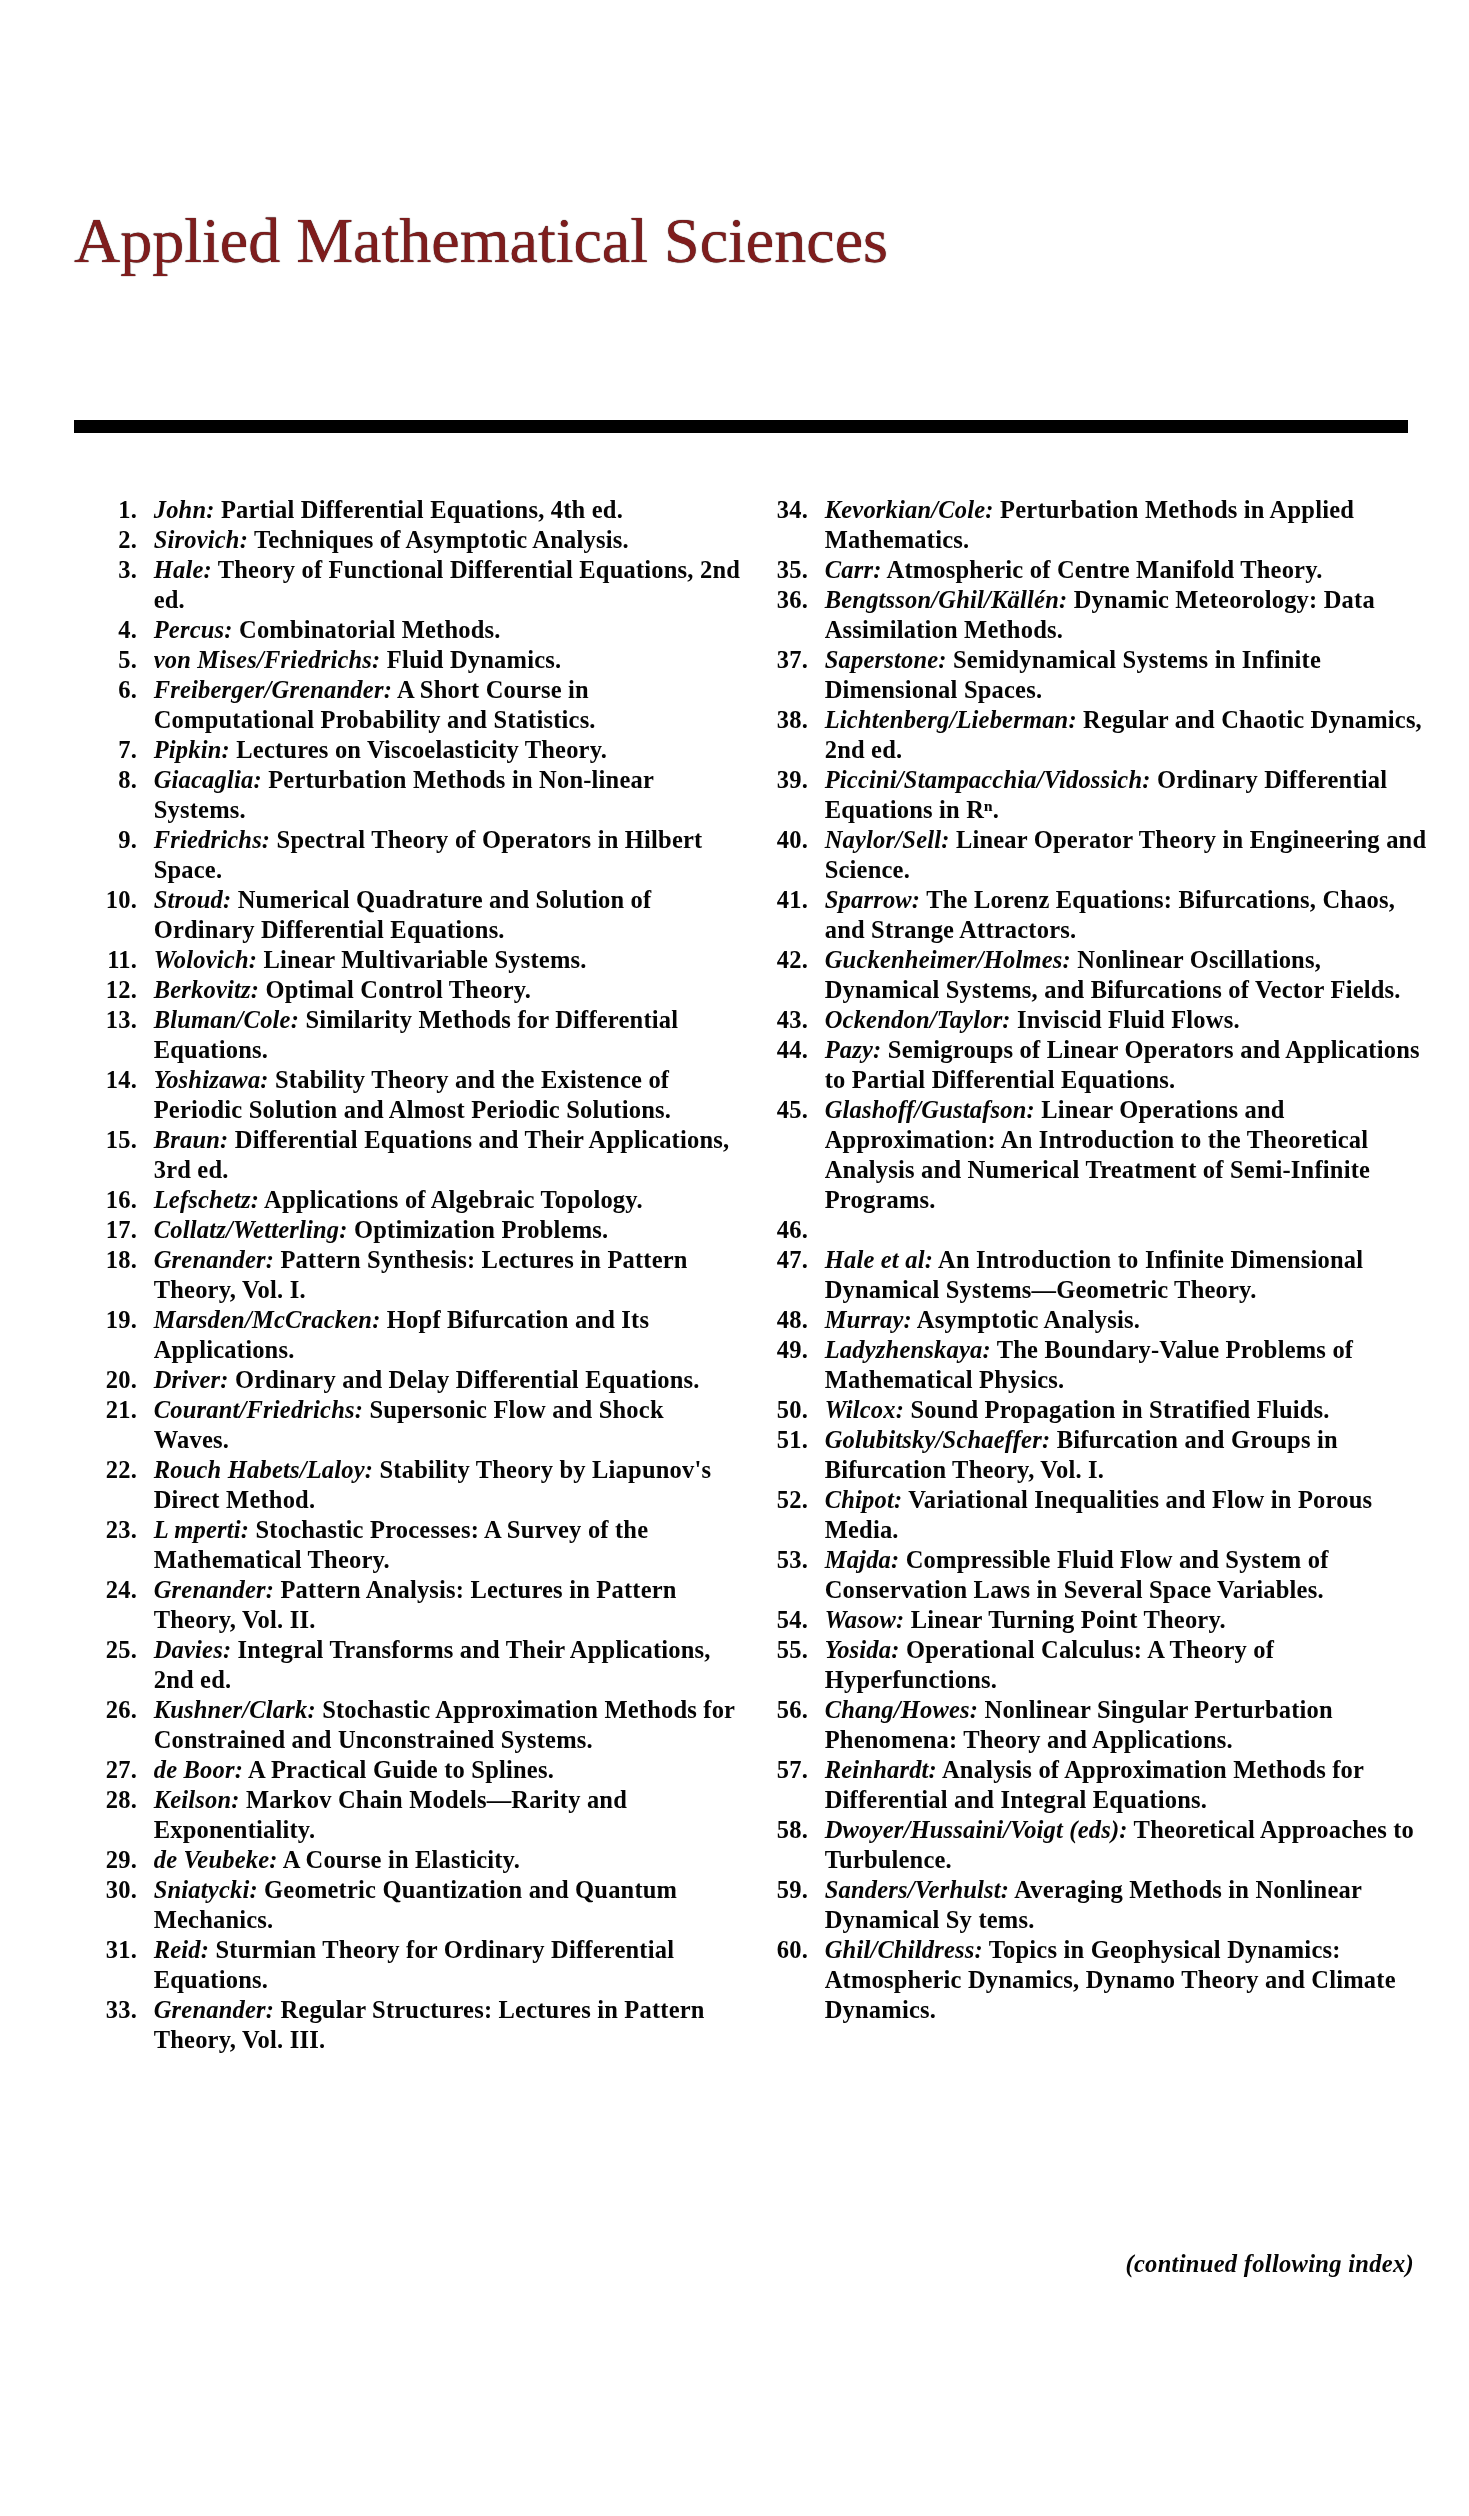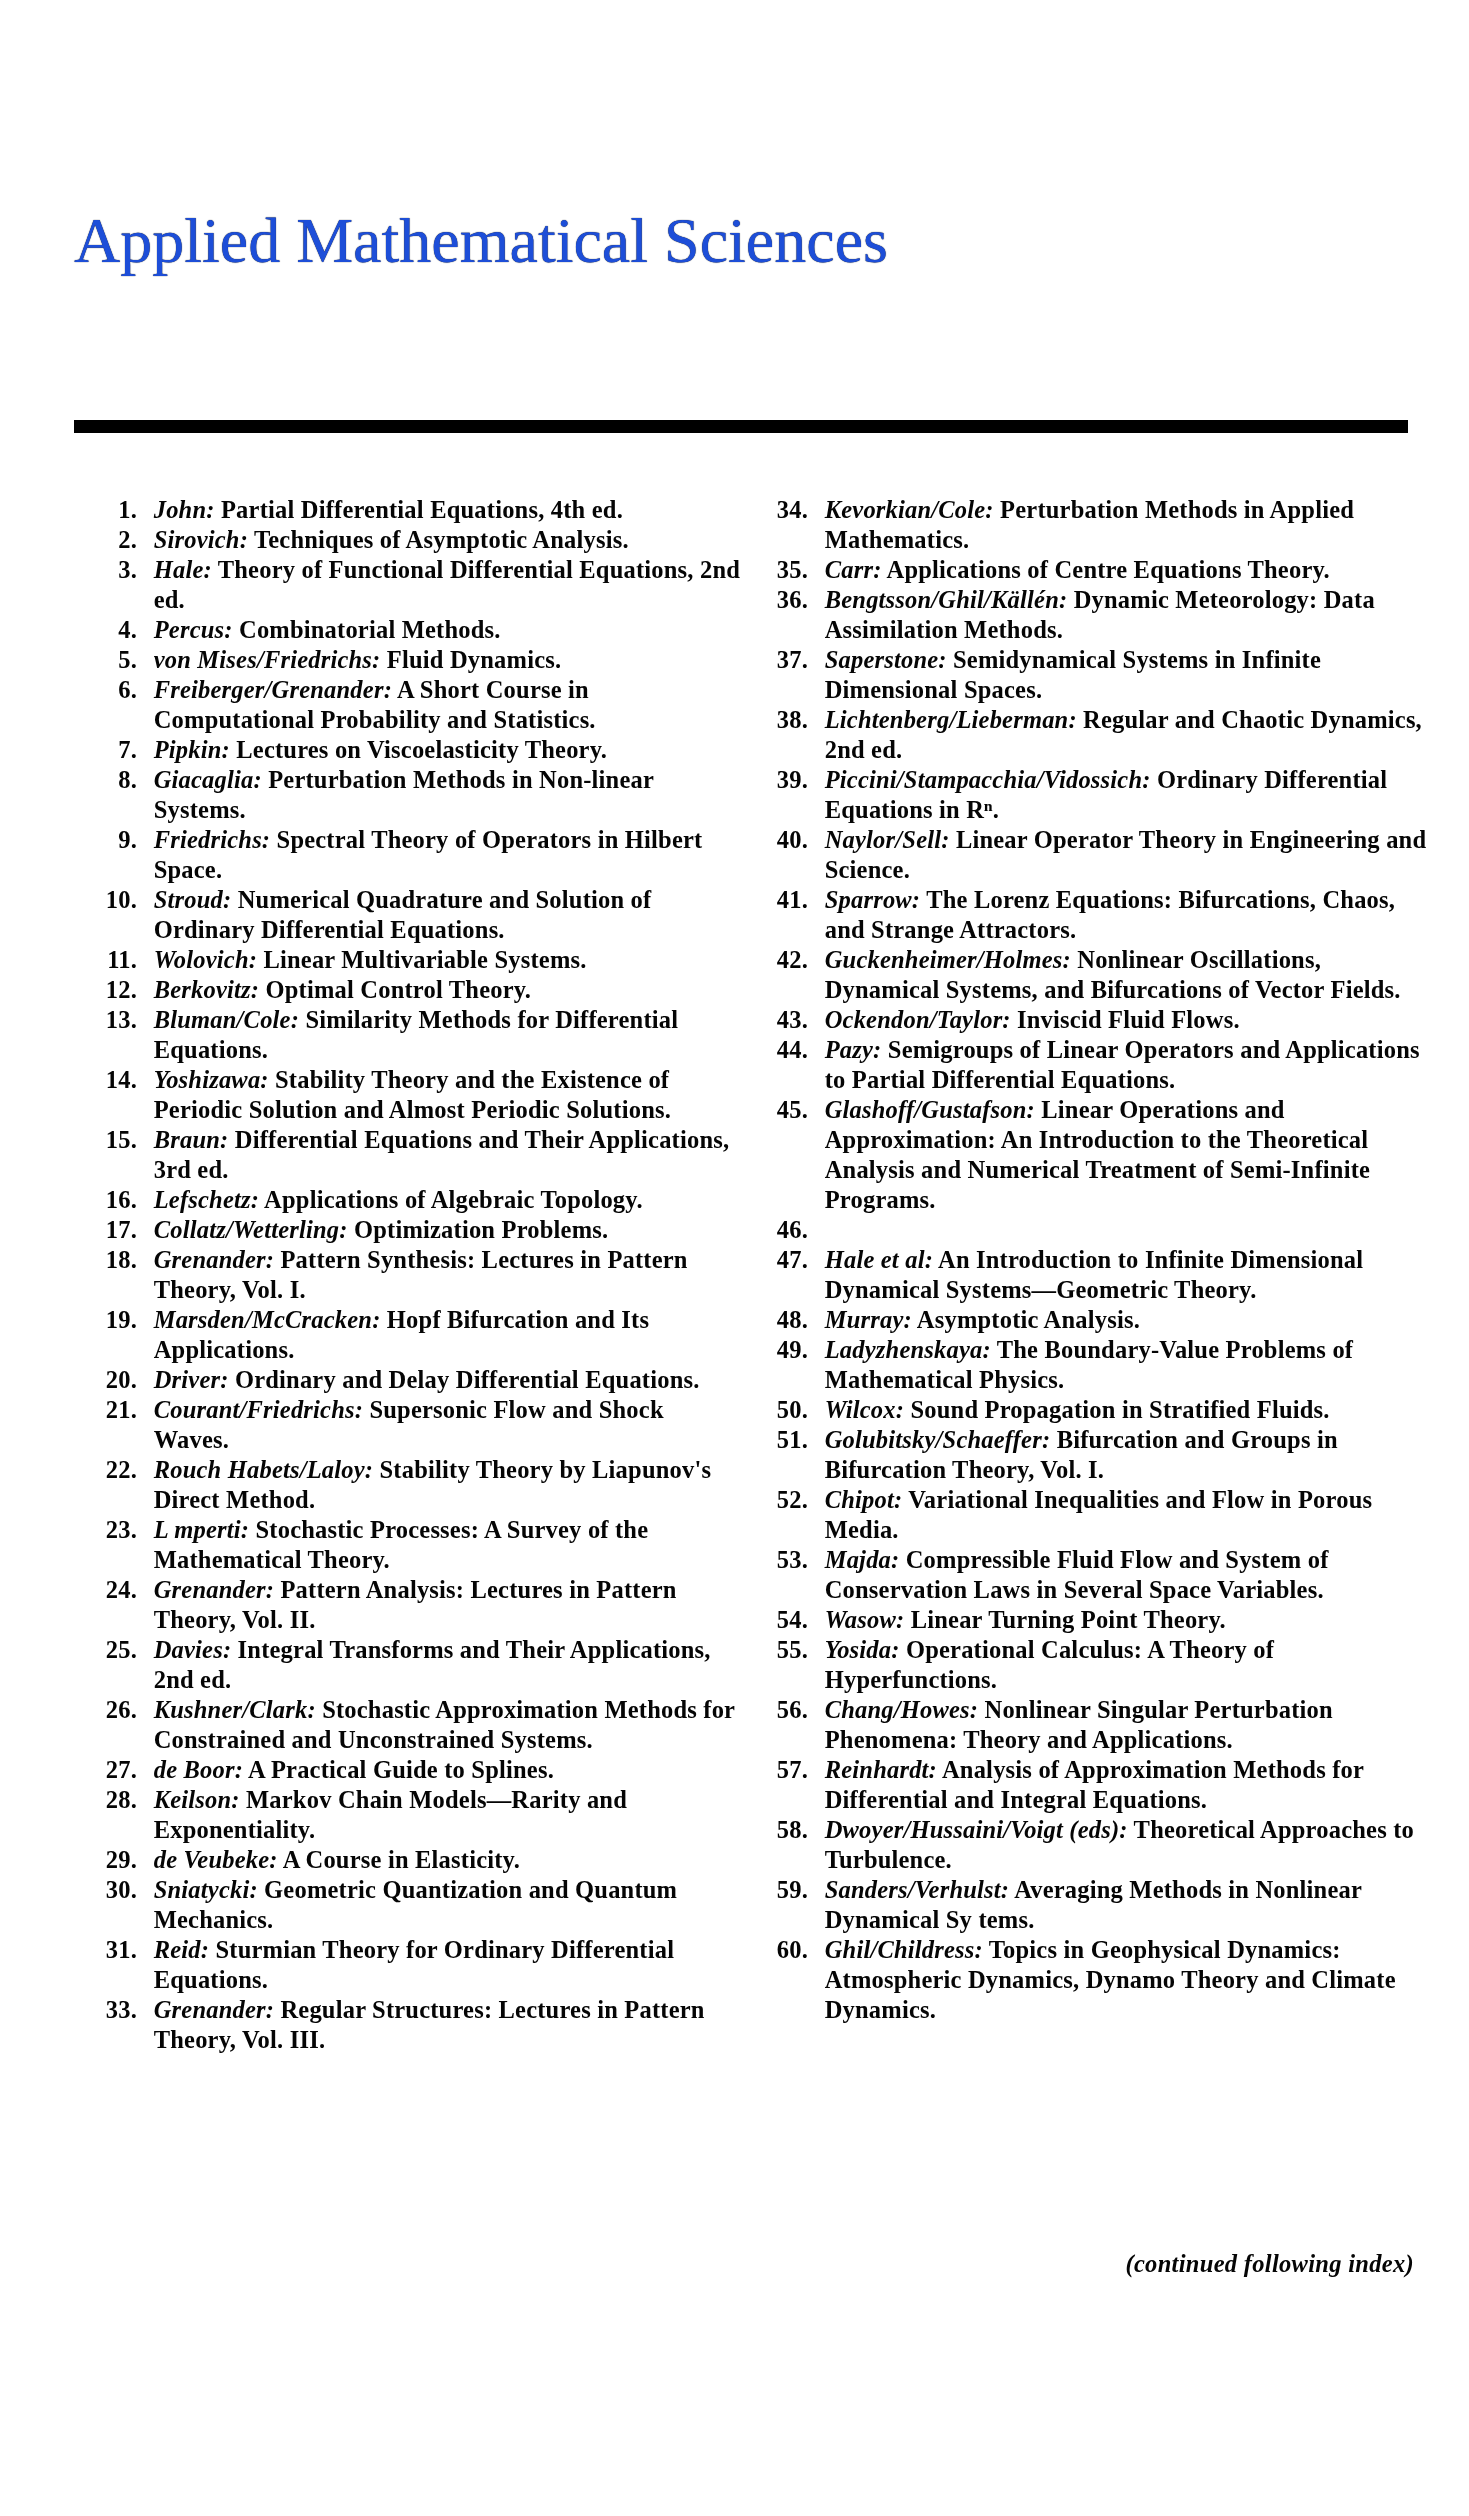--- a/index.html
+++ b/index.html
@@ -14,21 +14,21 @@
     color: #050505;
   }
   .title {
     position: absolute;
     left: 74px;
     top: 204px;
     margin: 0;
     font-size: 64px;
     font-weight: 400;
     letter-spacing: 0px;
-    color: #1d4ed8;
+    color: #7f1d1d;
     text-shadow: 0 0 1px #000;
     white-space: nowrap;
   }
   .rule {
     position: absolute;
     left: 74px;
     top: 420px;
     width: 1334px;
     height: 12.7px;
     background: #000;
@@ -237,21 +237,21 @@
 
   <div class="col col-right">
 
       <div class="item">
         <span class="num">34.</span>
         <span class="txt"><span class="author">Kevorkian/Cole:</span> <span class="booktitle">Perturbation Methods in Applied Mathematics.</span></span>
       </div>
 
       <div class="item">
         <span class="num">35.</span>
-        <span class="txt"><span class="author">Carr:</span> <span class="booktitle">Applications of Centre Equations Theory.</span></span>
+        <span class="txt"><span class="author">Carr:</span> <span class="booktitle">Atmospheric of Centre Manifold Theory.</span></span>
       </div>
 
       <div class="item">
         <span class="num">36.</span>
         <span class="txt"><span class="author">Bengtsson/Ghil/Källén:</span> <span class="booktitle">Dynamic Meteorology: Data Assimilation Methods.</span></span>
       </div>
 
       <div class="item">
         <span class="num">37.</span>
         <span class="txt"><span class="author">Saperstone:</span> <span class="booktitle">Semidynamical Systems in Infinite Dimensional Spaces.</span></span>

